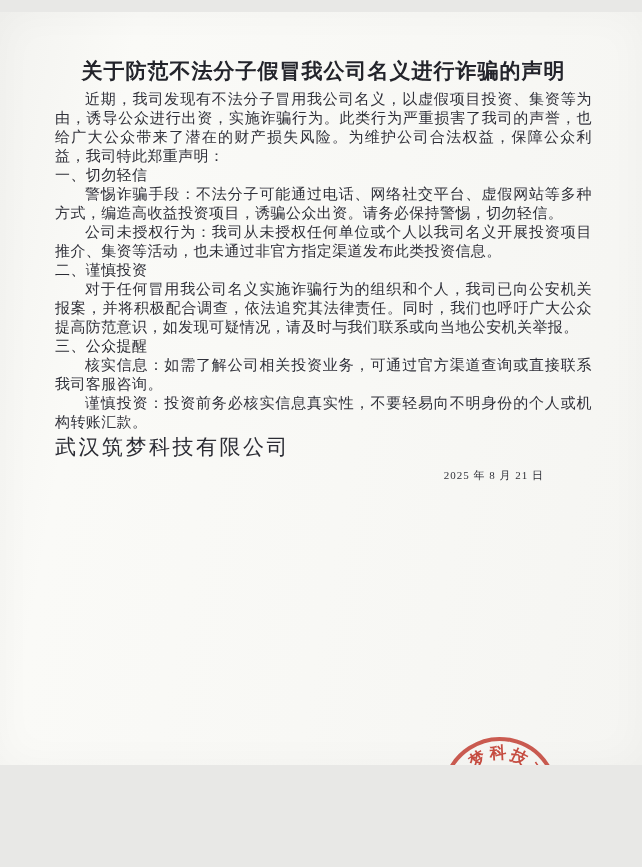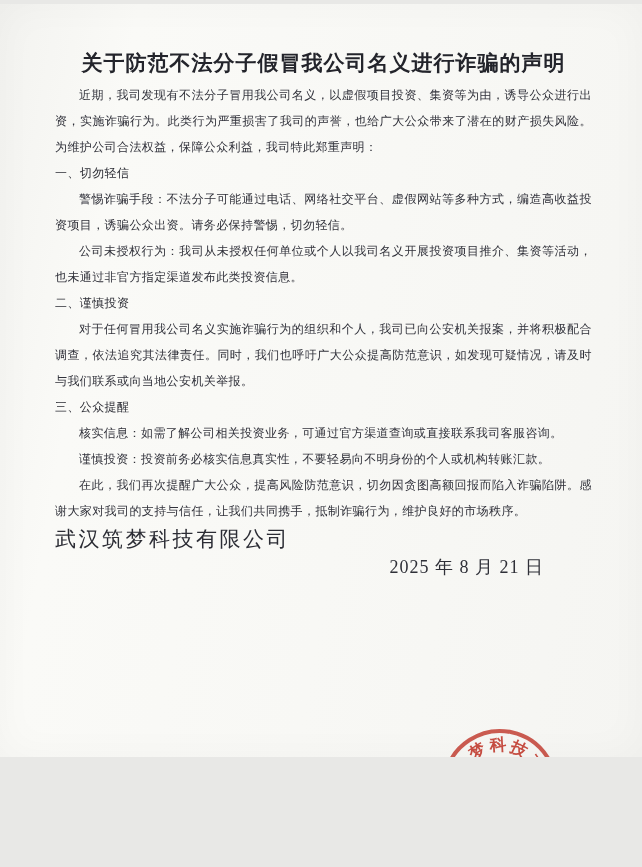--- a/index.html
+++ b/index.html
@@ -1,20 +1,20 @@
 <!DOCTYPE html>
 <html><head>
 <meta charset="utf-8">
 <style>
   html, body { margin: 0; padding: 0; background: #e8e8e6; }
   .page {
     position: relative;
     width: 642px;
     height: 753px;
-    margin: 4px auto;
+    margin: 12px auto;
     background:
       linear-gradient(100deg, #f3f3f0 0%, #fafaf7 18%, #f8f8f5 55%, #f5f5f2 100%);
     overflow: hidden;
     font-family: "Liberation Serif", "DejaVu Serif", serif;
     color: #30313a;
     box-shadow: inset 0 0 40px rgba(0,0,0,0.03);
   }
   .content {
     padding: 44px 50px 0 55px;
   }
@@ -22,39 +22,39 @@
     text-align: center;
     font-size: 21px;
     font-weight: bold;
     color: #23242b;
     letter-spacing: 1px;
     line-height: 30px;
     margin-bottom: 4px;
   }
   .para, .sec-heading {
     margin: 0;
-    font-size: 12px;
-    line-height: 26px;
+    font-size: 15px;
+    line-height: 19px;
     text-align: justify;
     letter-spacing: 0.4px;
   }
   .para { text-indent: 2em; }
   .sec-heading { text-indent: 0; color: #2b2c34; }
   .signature-block { margin-top: 2px; }
   .signature-company {
     font-size: 21px;
     font-weight: normal;
     line-height: 27px;
     letter-spacing: 2.5px;
     text-align: left;
     padding-right: 0px;
     color: #2b2c34;
   }
   .signature-date {
-    font-size: 18px;
+    font-size: 11px;
     line-height: 28px;
     letter-spacing: 1px;
     text-align: right;
     padding-right: 48px;
     color: #2f3038;
   }
   .seal {
     position: absolute;
     left: 424px;
     top: 707px;
@@ -83,21 +83,20 @@
 
     <div id="sections">
         <div class="sec-heading">一、切勿轻信</div>
         <p class="para">警惕诈骗手段：不法分子可能通过电话、网络社交平台、虚假网站等多种方式，编造高收益投资项目，诱骗公众出资。请务必保持警惕，切勿轻信。</p>
         <p class="para">公司未授权行为：我司从未授权任何单位或个人以我司名义开展投资项目推介、集资等活动，也未通过非官方指定渠道发布此类投资信息。</p>
         <div class="sec-heading">二、谨慎投资</div>
         <p class="para">对于任何冒用我公司名义实施诈骗行为的组织和个人，我司已向公安机关报案，并将积极配合调查，依法追究其法律责任。同时，我们也呼吁广大公众提高防范意识，如发现可疑情况，请及时与我们联系或向当地公安机关举报。</p>
         <div class="sec-heading">三、公众提醒</div>
         <p class="para">核实信息：如需了解公司相关投资业务，可通过官方渠道查询或直接联系我司客服咨询。</p>
         <p class="para">谨慎投资：投资前务必核实信息真实性，不要轻易向不明身份的个人或机构转账汇款。</p>
-        <p class="para">在此，我们再次提醒广大公众，提高风险防范意识，切勿因贪图高额回报而陷入诈骗陷阱。感谢大家对我司的支持与信任，让我们共同携手，抵制诈骗行为，维护良好的市场秩序。</p>
       </div>
 
     <div class="signature-block">
       <div class="signature-company">武汉筑梦科技有限公司</div>
       <div class="signature-date">2025 年 8 月 21 日</div>
     </div>
   </div>
 
   <div class="seal">
     <svg width="152" height="152" viewBox="0 0 152 152" xmlns="http://www.w3.org/2000/svg">

